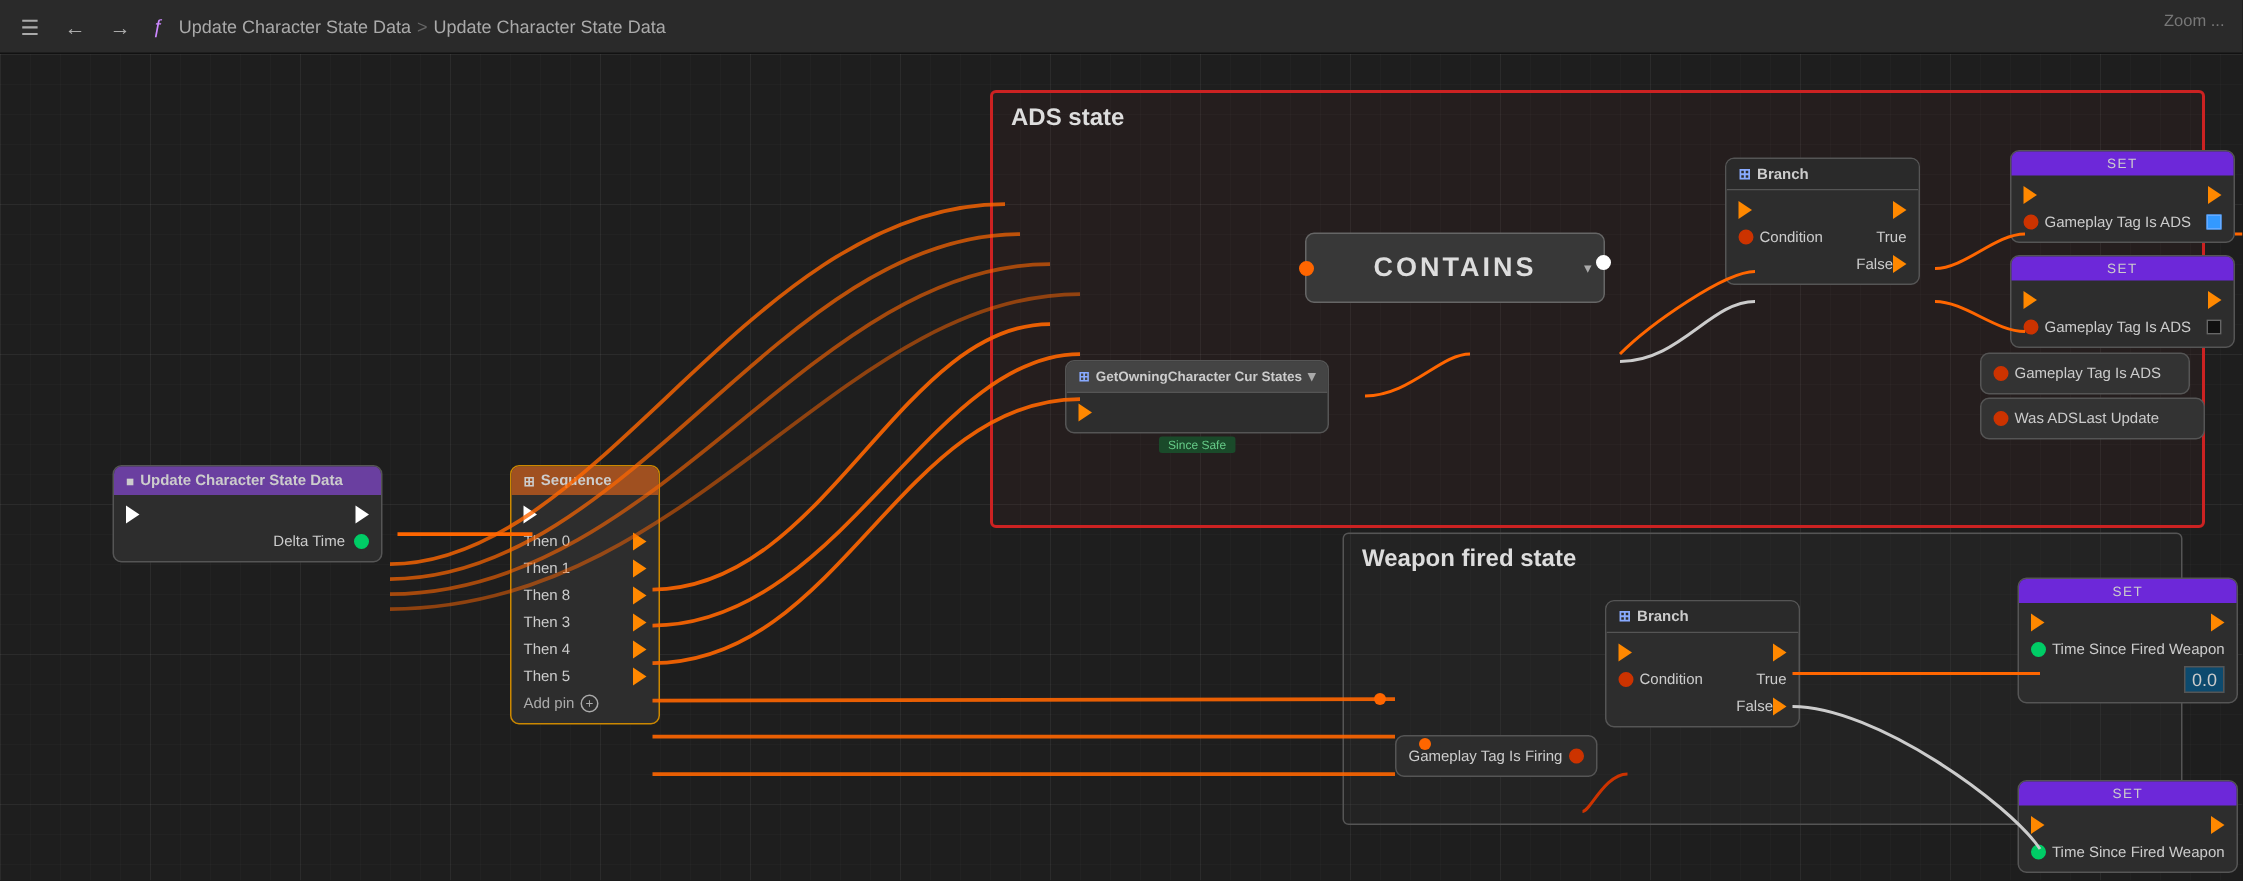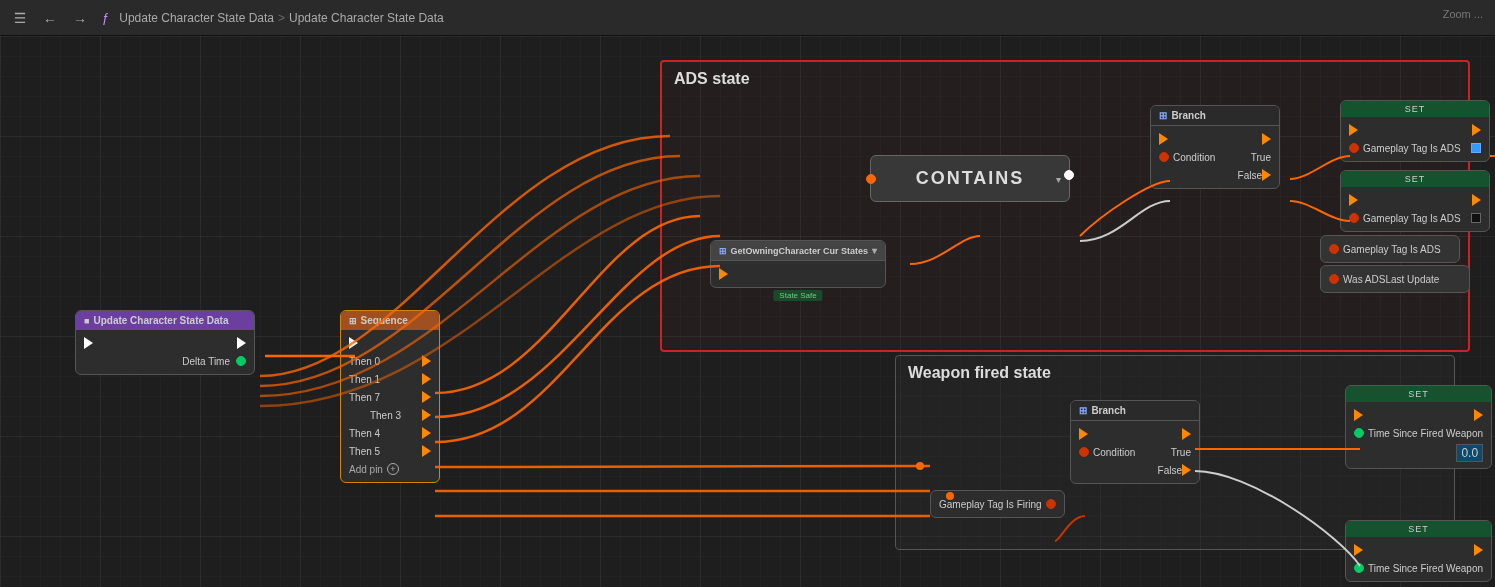--- a/index.html
+++ b/index.html
@@ -155,21 +155,21 @@
       border-radius: 6px;
       text-align: center;
     }
     .contains-header {
       background: #1e6666;
       padding: 4px 12px;
       border-radius: 5px 5px 0 0;
       font-size: 10px;
     }
     .set-node-header {
-      background: #14532d;
+      background: #6d28d9;
       padding: 3px 25px;
       border-radius: 5px 5px 0 0;
       font-size: 9px;
       text-align: center;
       letter-spacing: 1px;
     }
     .checkbox-true {
       width: 10px; height: 10px;
       background: #3399ff;
       border: 1px solid #66aaff;
@@ -306,25 +306,25 @@
     </div>
     <div class="node-row">
       <span style="flex:1;">Then 0</span>
       <span class="pin-arrow arrow-orange"></span>
     </div>
     <div class="node-row">
       <span style="flex:1;">Then 1</span>
       <span class="pin-arrow arrow-orange"></span>
     </div>
     <div class="node-row">
-      <span style="flex:1;">Then 7</span>
-      <span class="pin-arrow arrow-orange"></span>
-    </div>
-    <div class="node-row">
-      <span style="flex:1;text-align:center;">Then 3</span>
+      <span style="flex:1;">Then 8</span>
+      <span class="pin-arrow arrow-orange"></span>
+    </div>
+    <div class="node-row">
+      <span style="flex:1;">Then 3</span>
       <span class="pin-arrow arrow-orange"></span>
     </div>
     <div class="node-row">
       <span style="flex:1;">Then 4</span>
       <span class="pin-arrow arrow-orange"></span>
     </div>
     <div class="node-row">
       <span style="flex:1;">Then 5</span>
       <span class="pin-arrow arrow-orange"></span>
     </div>
@@ -343,21 +343,21 @@
   <div class="node-header header-dark" style="background:#444;border-bottom:1px solid #555; display:flex; align-items:center; gap:4px;">
     <span style="font-size:9px; color:#88aaff;">⊞</span>
     <span style="font-size:9px;">GetOwningCharacter Cur States</span>
     <span style="margin-left:auto;color:#aaa;font-size:10px;">▾</span>
   </div>
   <div class="node-body">
     <div class="node-row">
       <span class="pin-arrow arrow-orange"></span>
     </div>
   </div>
-  <div class="thread-safe-badge">State Safe</div>
+  <div class="thread-safe-badge">Since Safe</div>
 </div>
 
 <div class="node contains-node" style="left:870px; top:155px; min-width:200px; position:absolute;">
   <div style="padding:12px; text-align:center; position:relative;">
     <span style="font-size:18px; font-weight:bold; color:#ddd; letter-spacing:2px;">CONTAINS</span>
     <span style="position:absolute;right:8px;top:50%;transform:translateY(-50%);color:#aaa;">▾</span>
     
     <span class="pin pin-orange" style="position:absolute;left:-5px;top:50%;transform:translateY(-50%);"></span>
     
     <span class="pin pin-white" style="position:absolute;right:-5px;top:30%;"></span>

